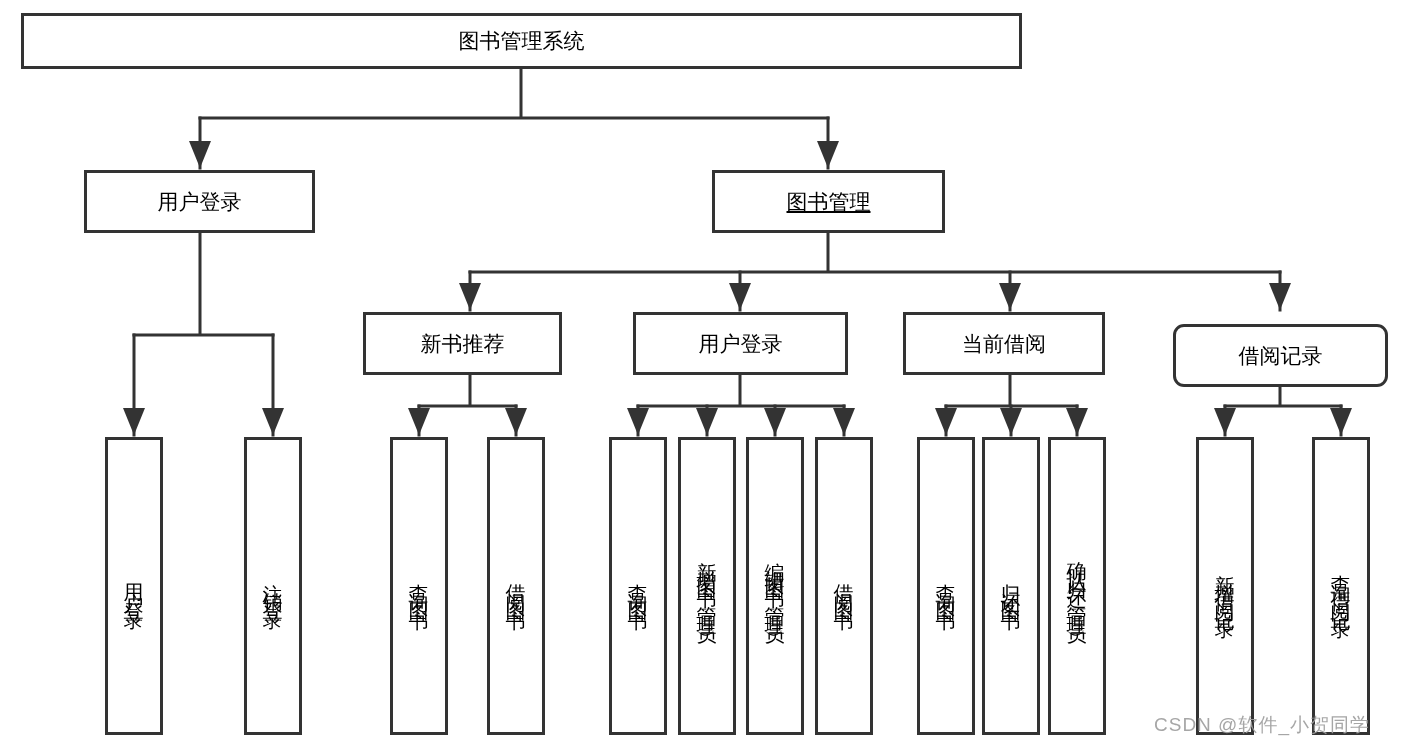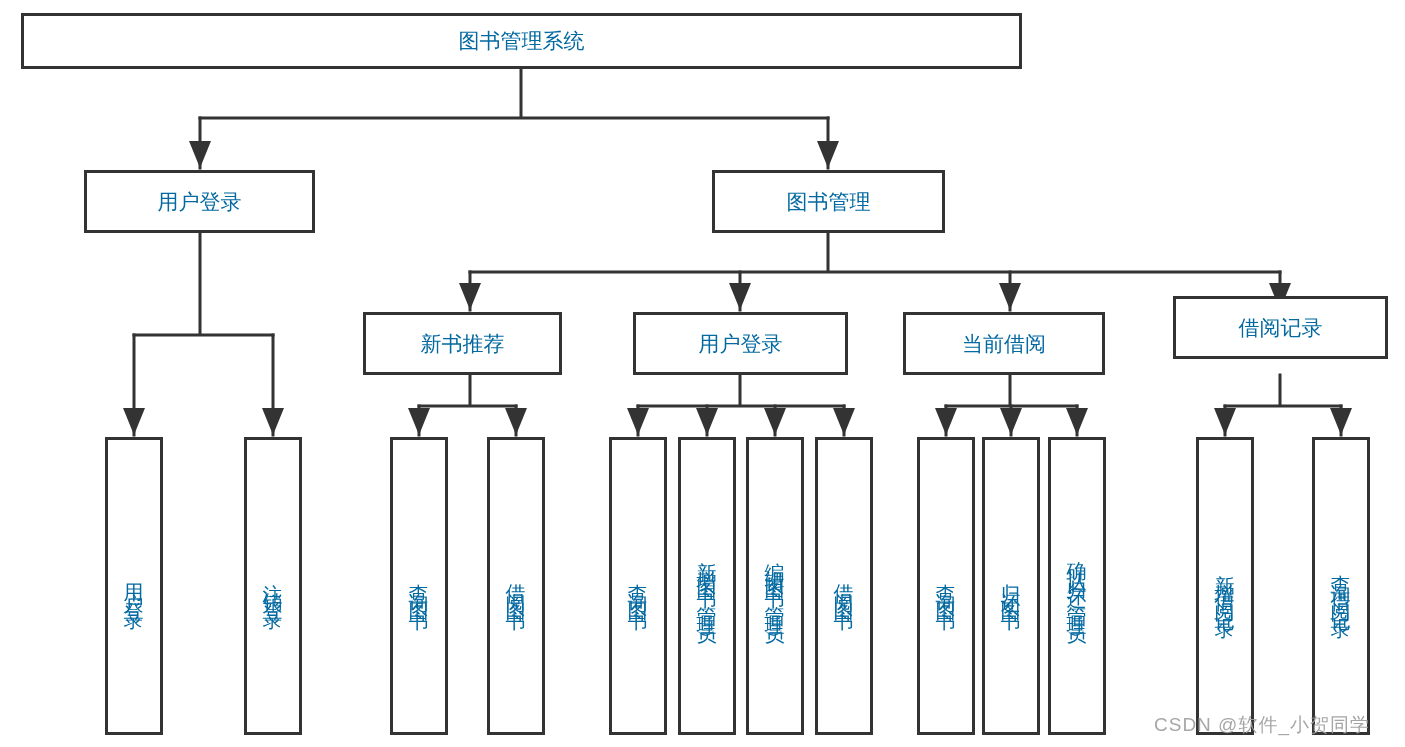--- a/index.html
+++ b/index.html
@@ -19,21 +19,21 @@
     width: 1405px; height: 747px;
   }
   .node {
     position: absolute;
     box-sizing: border-box;
     background: #ffffff;
     border: 3px solid #333333;
     display: flex;
     align-items: center;
     justify-content: center;
-    color: #0369a1;
+    color: #000000;
   }
   .hbox { height: 63px; font-size: 21px; }
   .rootbox { height: 56px; font-size: 21px; }
   .leaf { top: 437px; width: 58px; height: 298px; font-size: 20px; }
   .leaf .vtext {
     writing-mode: vertical-rl;
     text-orientation: mixed;
     letter-spacing: 9px;
     line-height: 1;
     white-space: nowrap;
@@ -87,34 +87,34 @@
     <line class="ln" marker-end="url(#arw)" x1="1341" y1="406" x2="1341" y2="435"></line>
   </svg>
 
   <div class="node rootbox" style="left:21px; top:13px; width:1001px;">
     <span>图书管理系统</span>
   </div>
 
   <div class="node hbox" style="left:84px; top:170px; width:231px;">
     <span>用户登录</span>
   </div>
-  <div class="node hbox" style="left:712px; top:170px; width:233px;">
+  <div class="node hbox" style="left:712px; top:170px; width:233px;text-decoration:underline;">
     <span>图书管理</span>
   </div>
 
   <div class="node hbox" style="left:363px; top:312px; width:199px;">
     <span>新书推荐</span>
   </div>
   <div class="node hbox" style="left:633px; top:312px; width:215px;">
     <span>用户登录</span>
   </div>
   <div class="node hbox" style="left:903px; top:312px; width:202px;">
     <span>当前借阅</span>
   </div>
-  <div class="node hbox" style="left:1173px; top:296px; width:215px;">
+  <div class="node hbox" style="left:1173px; top:324px; width:215px;border-radius:11px;">
     <span>借阅记录</span>
   </div>
 
   <div class="node leaf" style="left:105px;">
     <span class="vtext">用户登录</span>
   </div>
   <div class="node leaf" style="left:244px;">
     <span class="vtext">注销登录</span>
   </div>
 

